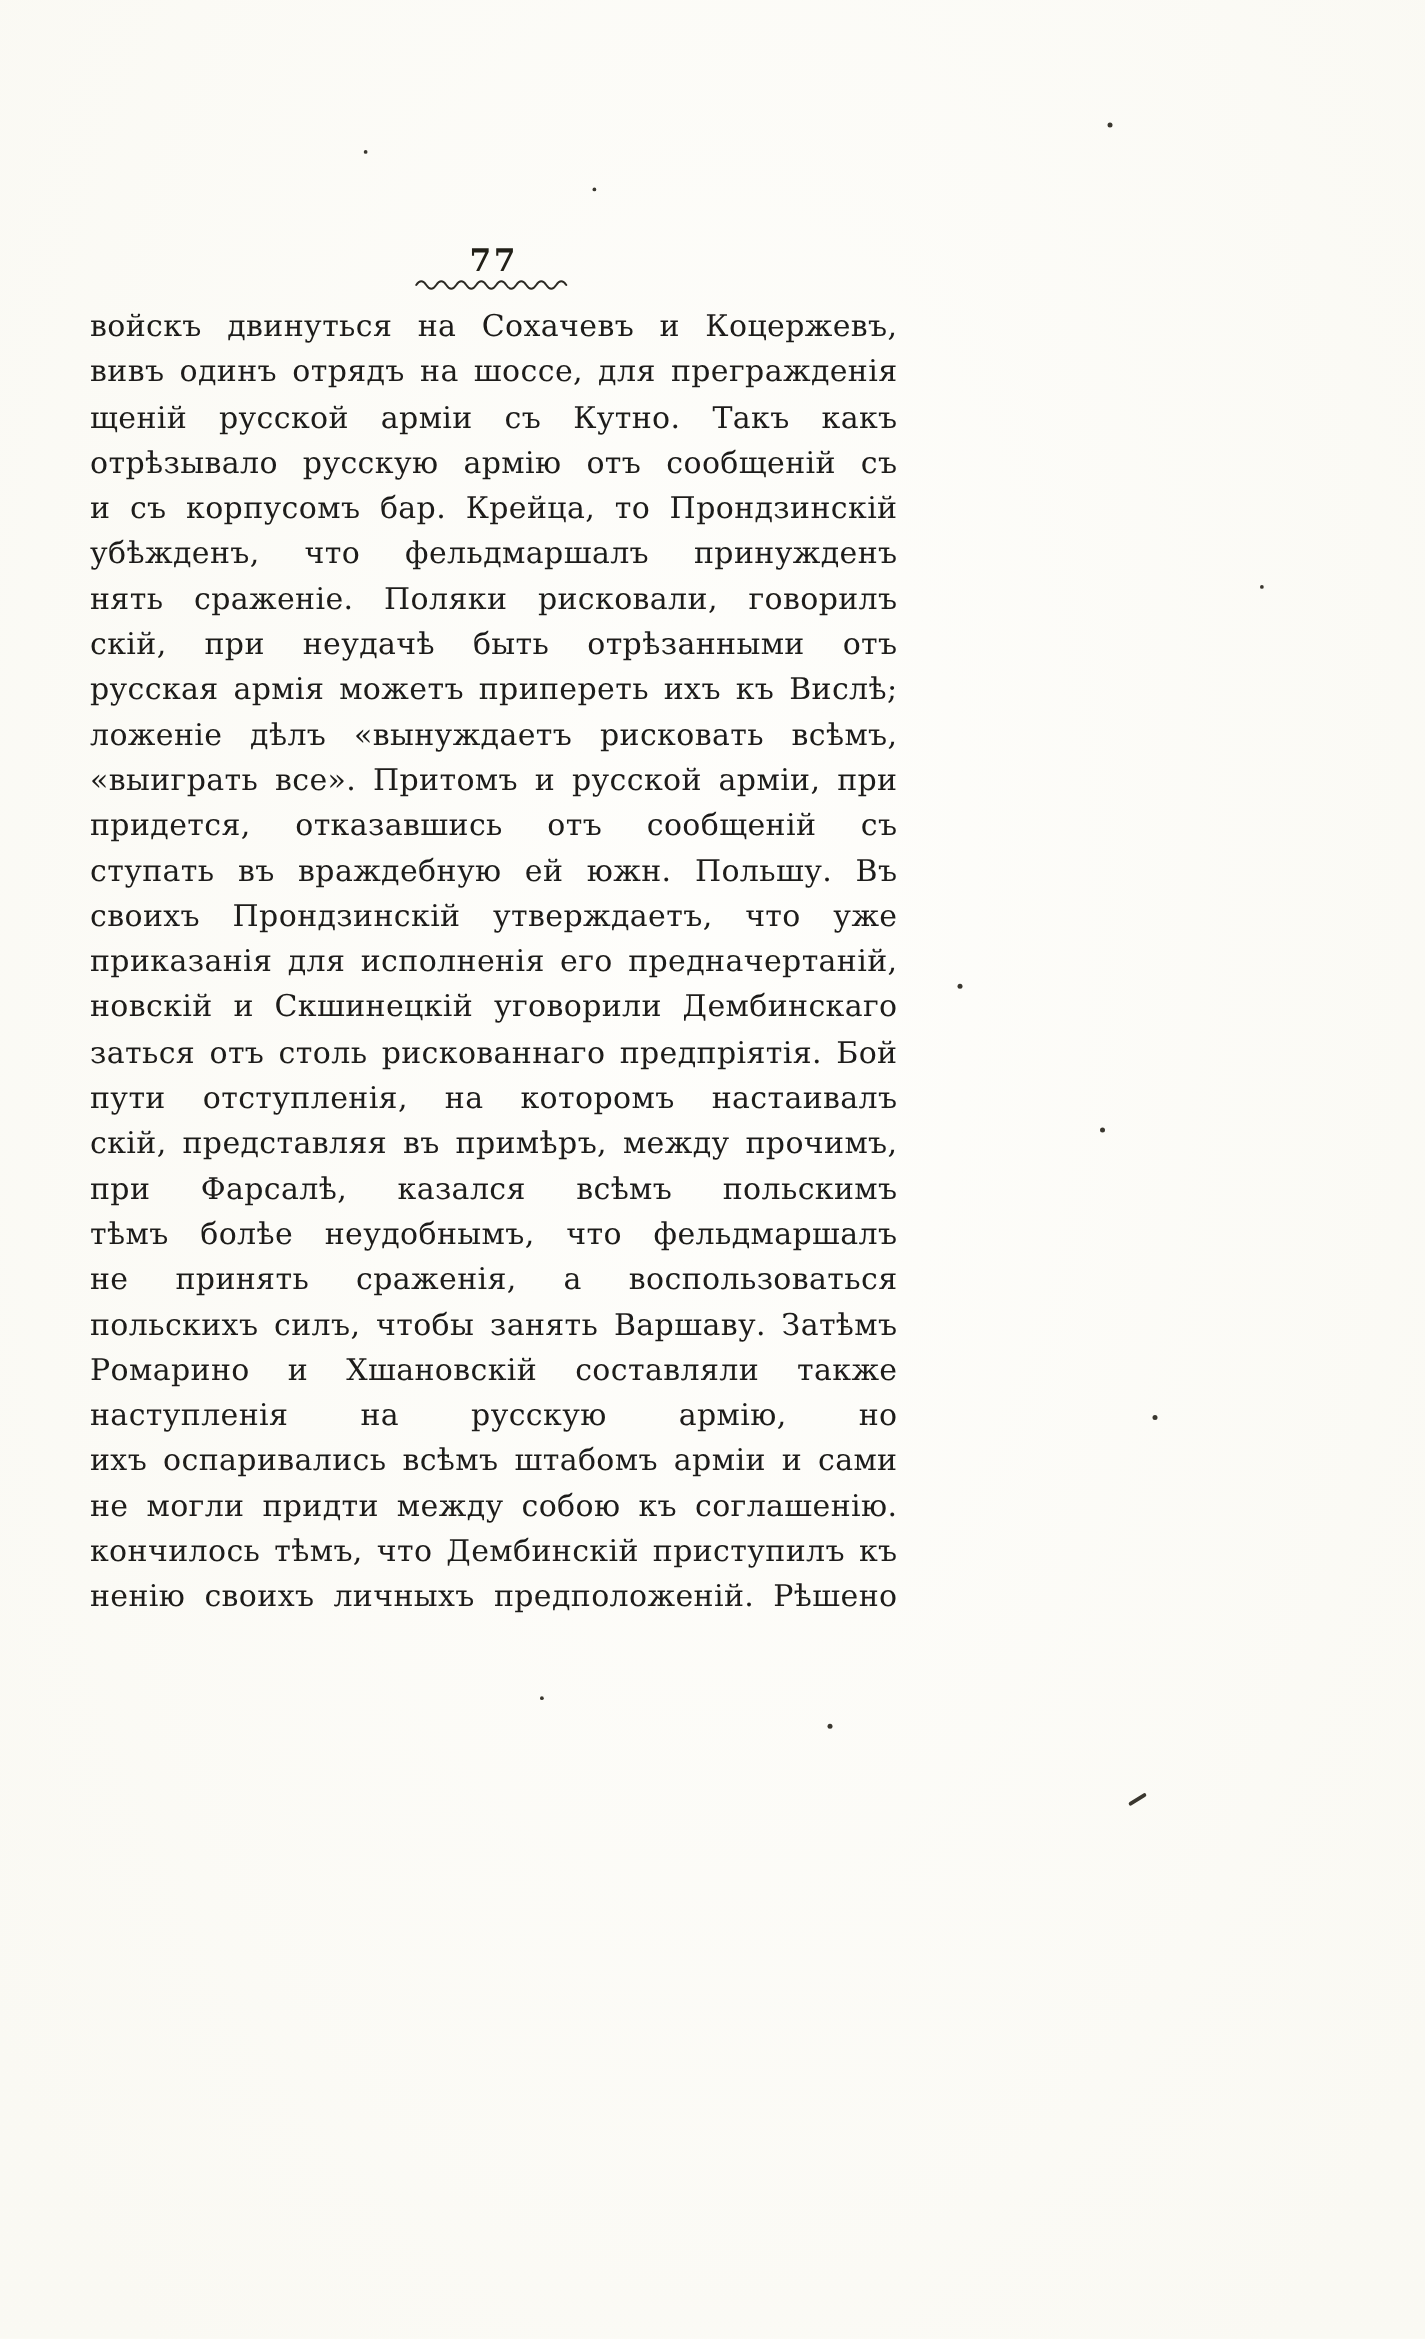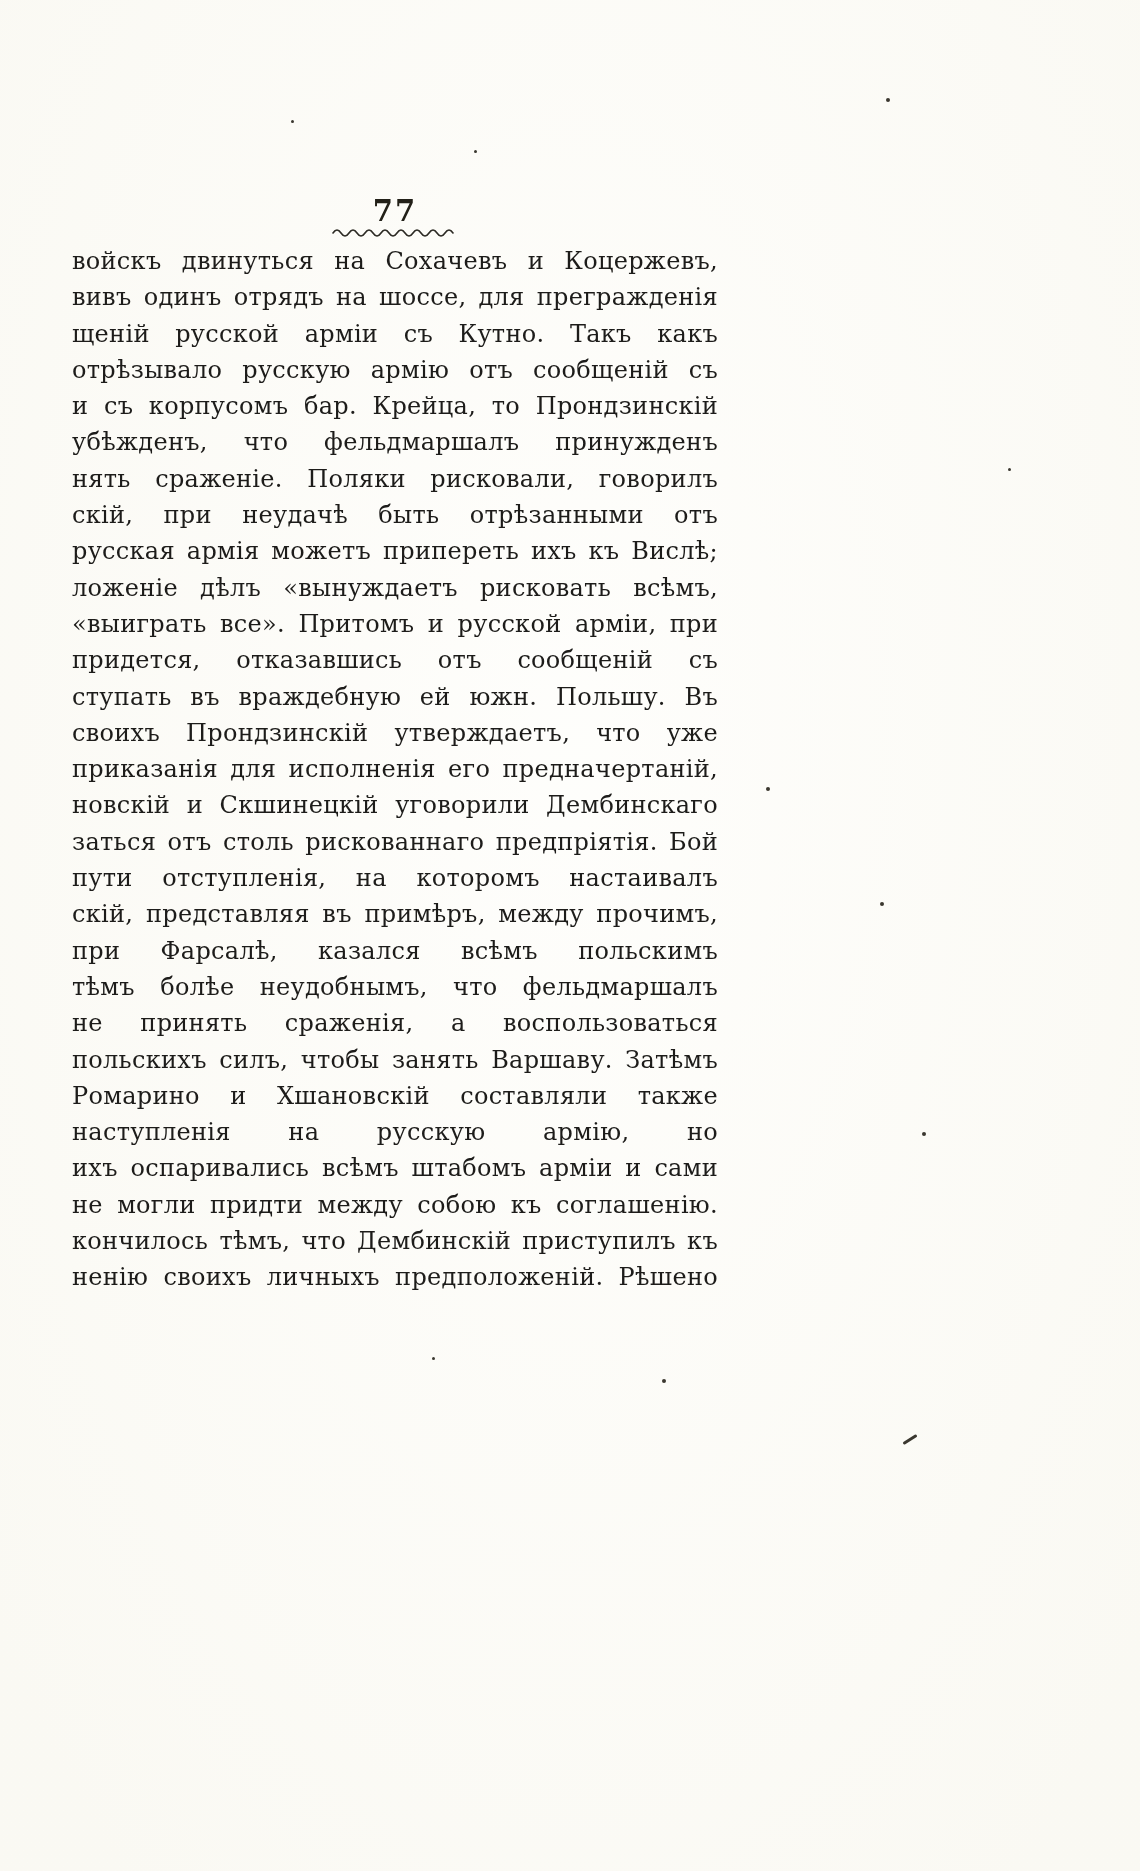--- a/index.html
+++ b/index.html
@@ -17,21 +17,21 @@
       radial-gradient(ellipse at 50% 40%, rgba(255,255,255,0.6), rgba(0,0,0,0.012) 90%),
       #fdfcf6;
   }
   .page-header {
     position: absolute;
     top: 194px; left: 72px; width: 646px;
     text-align: center;
   }
   .page-number {
     display: inline-block;
-    font-size: 29px;
+    font-size: 25px;
     font-weight: 700;
     letter-spacing: 2px;
     color: #222018;
   }
   .wavy-underline {
     display: block;
     margin: -2px auto 0 auto;
   }
   .text-block {
     position: absolute;

